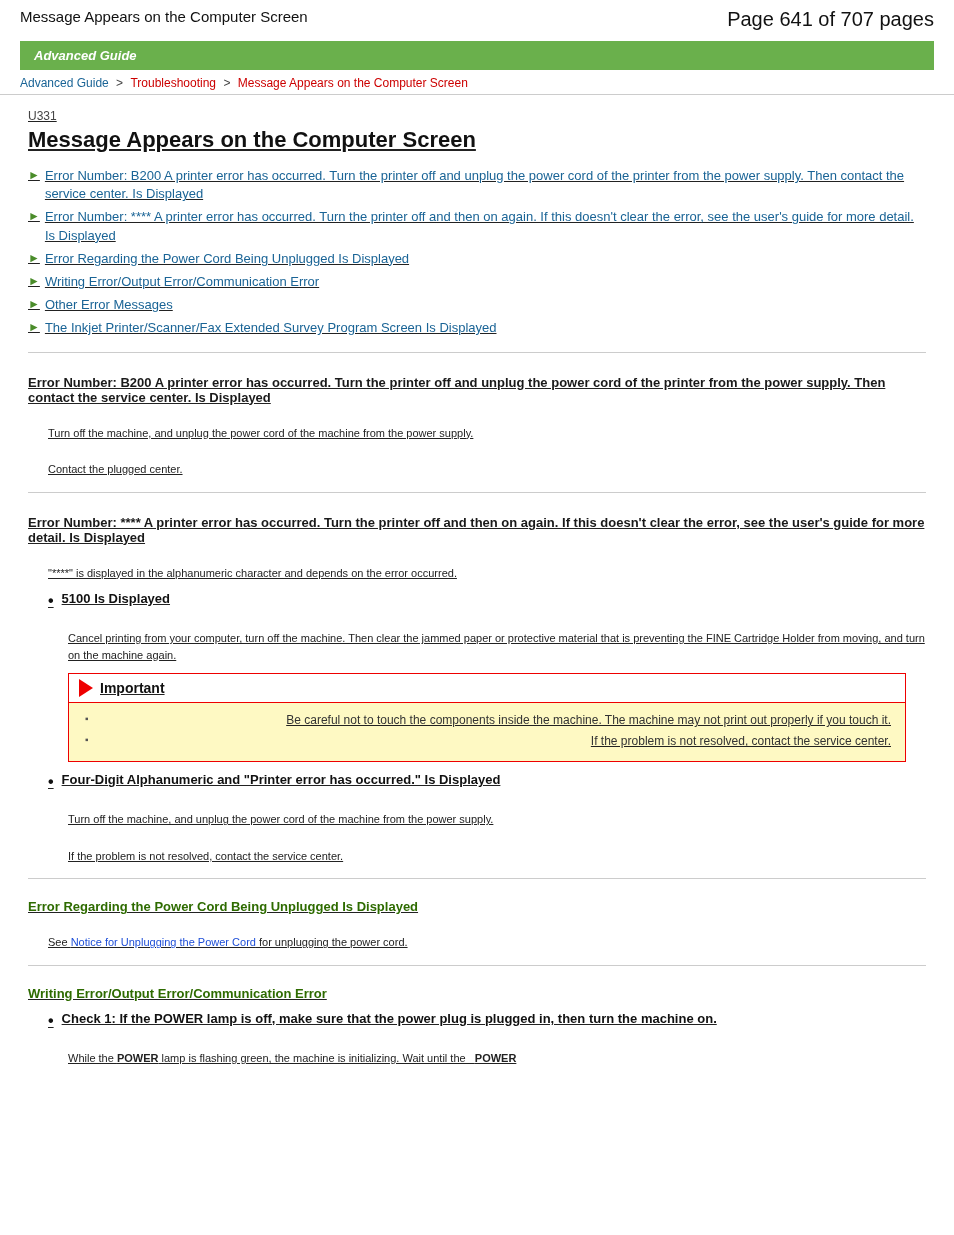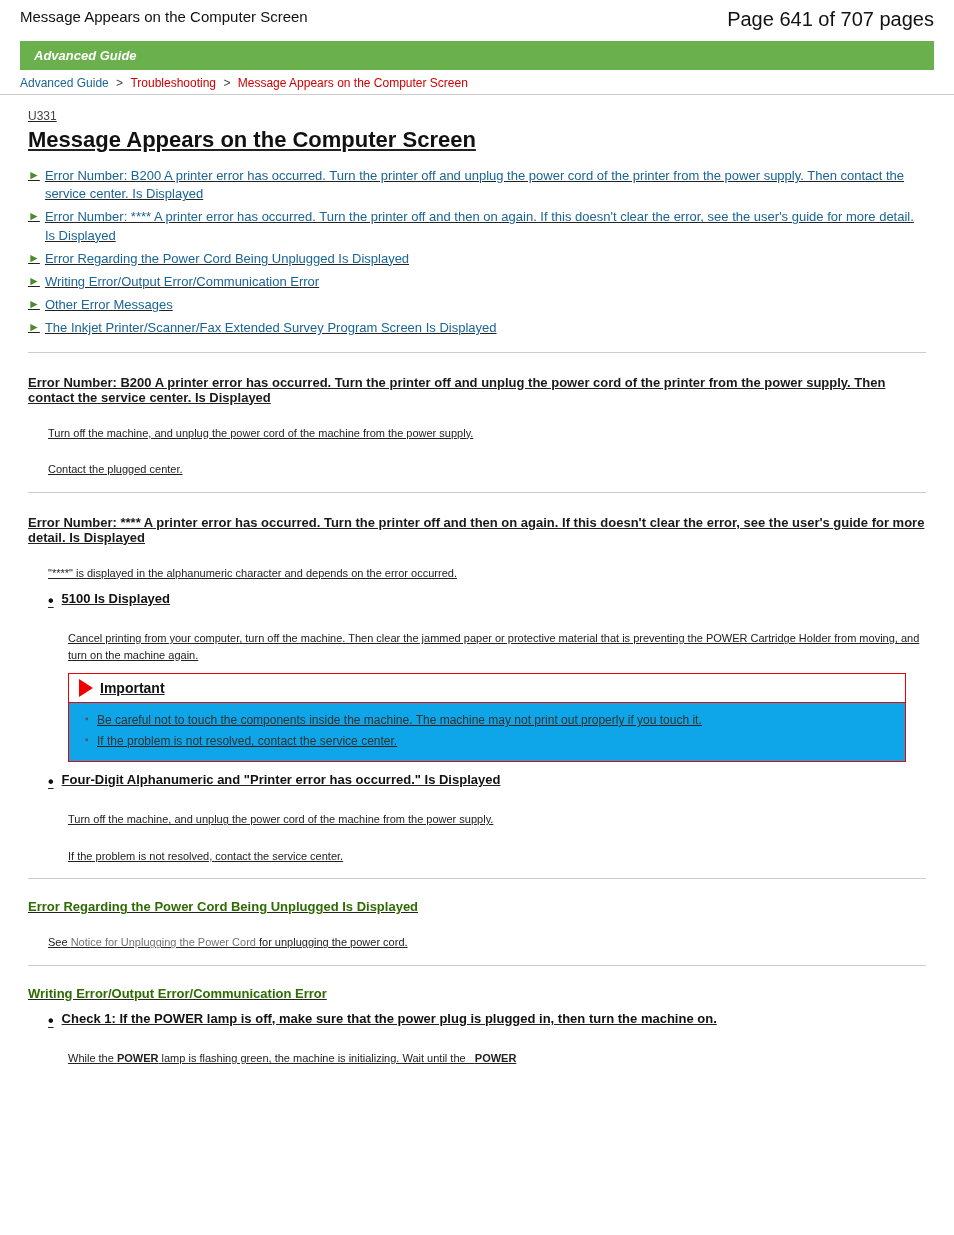--- a/index.html
+++ b/index.html
@@ -121,20 +121,21 @@
     }
     .bullet-dot {
       margin-right: 8px;
       font-size: 16px;
       line-height: 1.2;
     }
     .important-box {
       border: 1px solid #e00;
       margin: 10px 20px 10px 20px;
       padding: 0;
+      text-align: right;
     }
     .important-header {
       display: flex;
       align-items: center;
       padding: 5px 10px;
       border-bottom: 1px solid #e00;
       background: #fff;
     }
     .important-triangle {
       width: 0;
@@ -144,21 +145,21 @@
       border-left: 14px solid #e00;
       margin-right: 7px;
       flex-shrink: 0;
     }
     .important-title {
       font-size: 14px;
       font-weight: bold;
       color: #111;
     }
     .important-body {
-      background: #0ea5e9;
+      background: #fef9c3;
       padding: 8px 14px;
     }
     .important-body ul {
       list-style: none;
       padding: 0;
     }
     .important-body ul li {
       font-size: 12px;
       color: #333;
       line-height: 1.5;
@@ -179,21 +180,21 @@
       margin: 14px 0;
     }
     .green-section-heading {
       font-size: 13px;
       font-weight: bold;
       color: #2e6b00;
       margin-top: 20px;
       margin-bottom: 6px;
     }
     .inline-link {
-      color: #737373;
+      color: #1d4ed8;
       text-decoration: none;
     }
   </style>
 </head>
 <body>
 
 <div class="header-bar">
   <span class="header-title">Message Appears on the Computer Screen</span>
   <span class="header-page">Page 641 of 707 pages</span>
 </div>
@@ -254,21 +255,21 @@
 
   <div>
     <p class="section-heading">Error Number: **** A printer error has occurred. Turn the printer off and then on again. If this doesn't clear the error, see the user's guide for more detail. Is Displayed</p>
     <p class="body-text">"****" is displayed in the alphanumeric character and depends on the error occurred.</p>
 
     <div style="margin-left:20px;">
       <div class="bullet-heading">
         <span class="bullet-dot">•</span>
         <span>5100 Is Displayed</span>
       </div>
-      <p class="body-text">Cancel printing from your computer, turn off the machine. Then clear the jammed paper or protective material that is preventing the POWER Cartridge Holder from moving, and turn on the machine again.</p>
+      <p class="body-text">Cancel printing from your computer, turn off the machine. Then clear the jammed paper or protective material that is preventing the FINE Cartridge Holder from moving, and turn on the machine again.</p>
 
       <div class="important-box">
         <div class="important-header">
           <div class="important-triangle"></div>
           <span class="important-title">Important</span>
         </div>
         <div class="important-body">
           <ul>
             <li>Be careful not to touch the components inside the machine. The machine may not print out properly if you touch it.</li>
             <li>If the problem is not resolved, contact the service center.</li>

